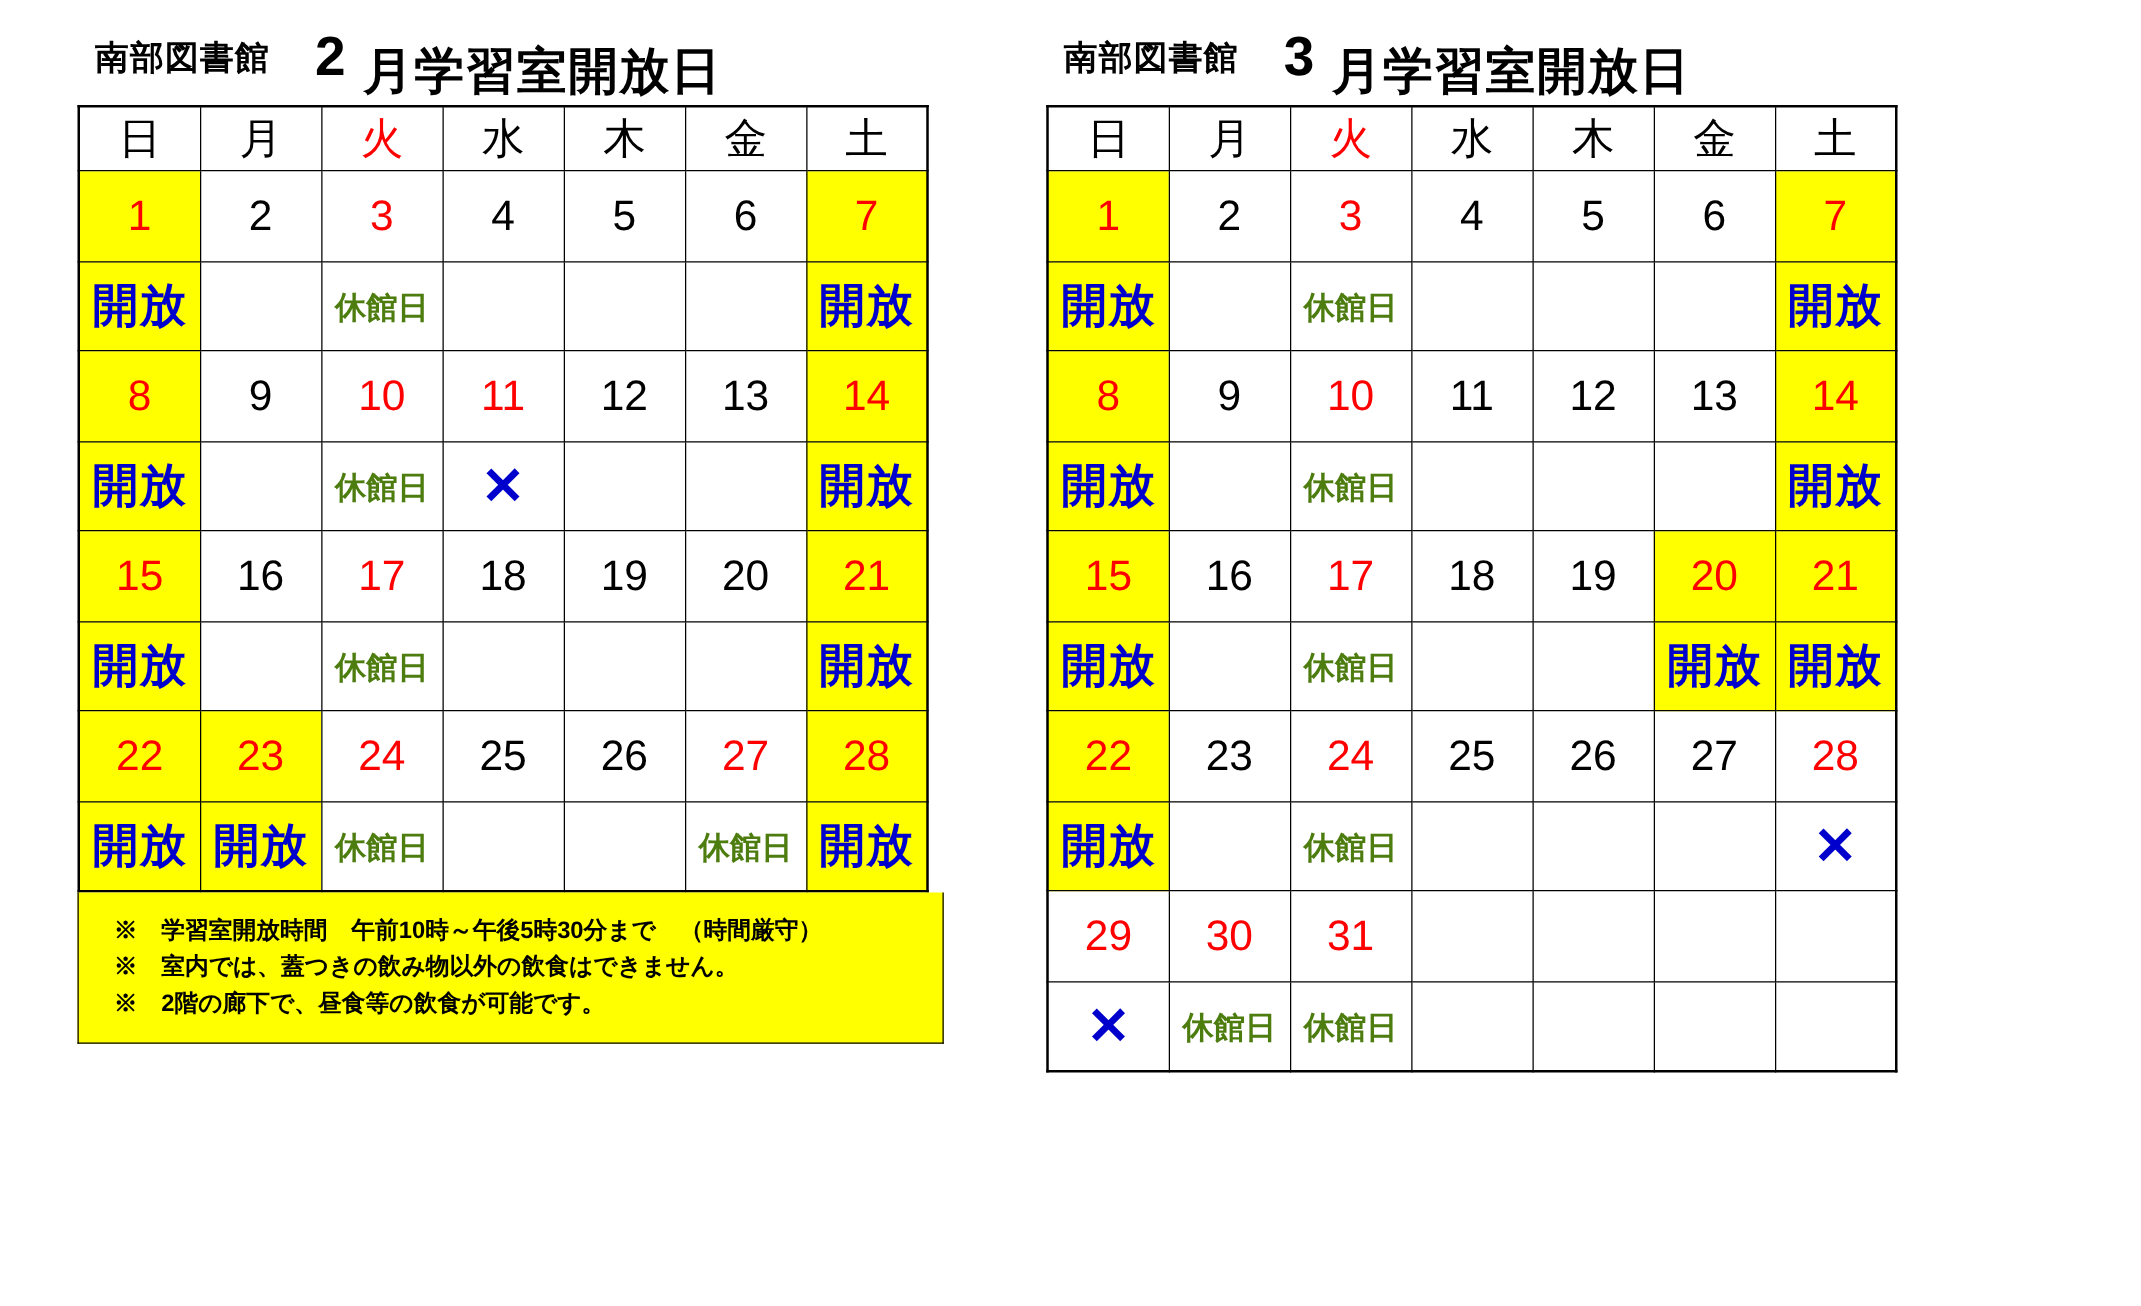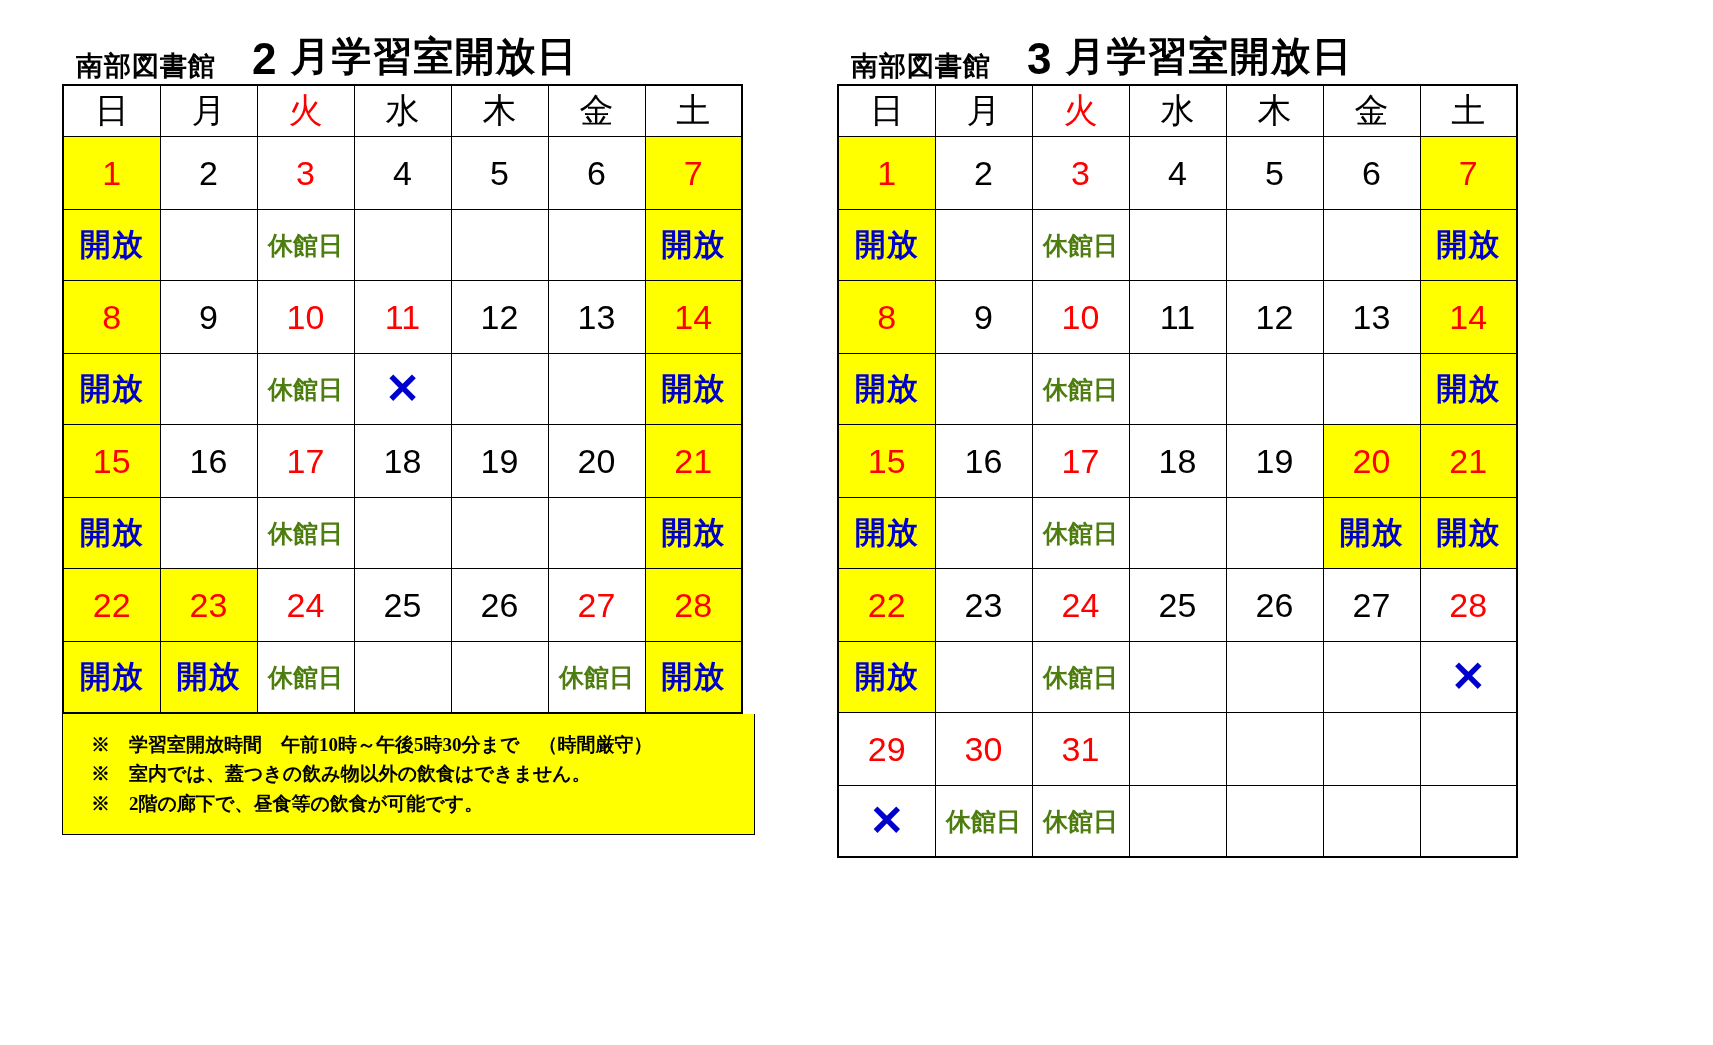--- a/index.html
+++ b/index.html
@@ -25,21 +25,21 @@
     box-sizing: border-box;
   }
   .calendar-block {
     position: relative;
   }
   .cal-left { margin-left: 62px; margin-top: 8px; }
   .cal-right { margin-left: 24px; margin-top: 8px; }
 
   .title-row {
     display: flex;
-    align-items: flex-end;
+    align-items: center;
     gap: 14px;
     height: 76px;
   }
   .lib-name {
     font-size: 27px;
     font-weight: bold;
     letter-spacing: 1px;
     padding-left: 14px;
   }
   .month-num {
@@ -84,21 +84,21 @@
   td.note {
     height: 70px;
     border-top: none;
   }
   .num-black { color: #000000; }
   .num-red { color: #ff0000; }
   .yellow { background: #ffff00; }
 
   .open-label {
     color: #0000cc;
-    font-size: 31px;
+    font-size: 37px;
     font-weight: bold;
     letter-spacing: 1px;
   }
   .closed-label {
     color: #4d7c0f;
     font-size: 25px;
     font-weight: bold;
     letter-spacing: 0px;
   }
   .x-mark {
@@ -109,21 +109,20 @@
   }
 
   .footnote {
     margin-top: 0px;
     background: #ffff00;
     width: 693px;
     border: 1px solid #000;
     border-top: none;
     box-sizing: border-box;
     padding: 16px 16px 16px 0;
-    font-family: Liberation Serif, serif;
   }
   .footnote div {
     font-size: 19px;
     font-weight: bold;
     color: #000;
     line-height: 1.55;
     padding-left: 28px;
     white-space: nowrap;
   }
 </style>

